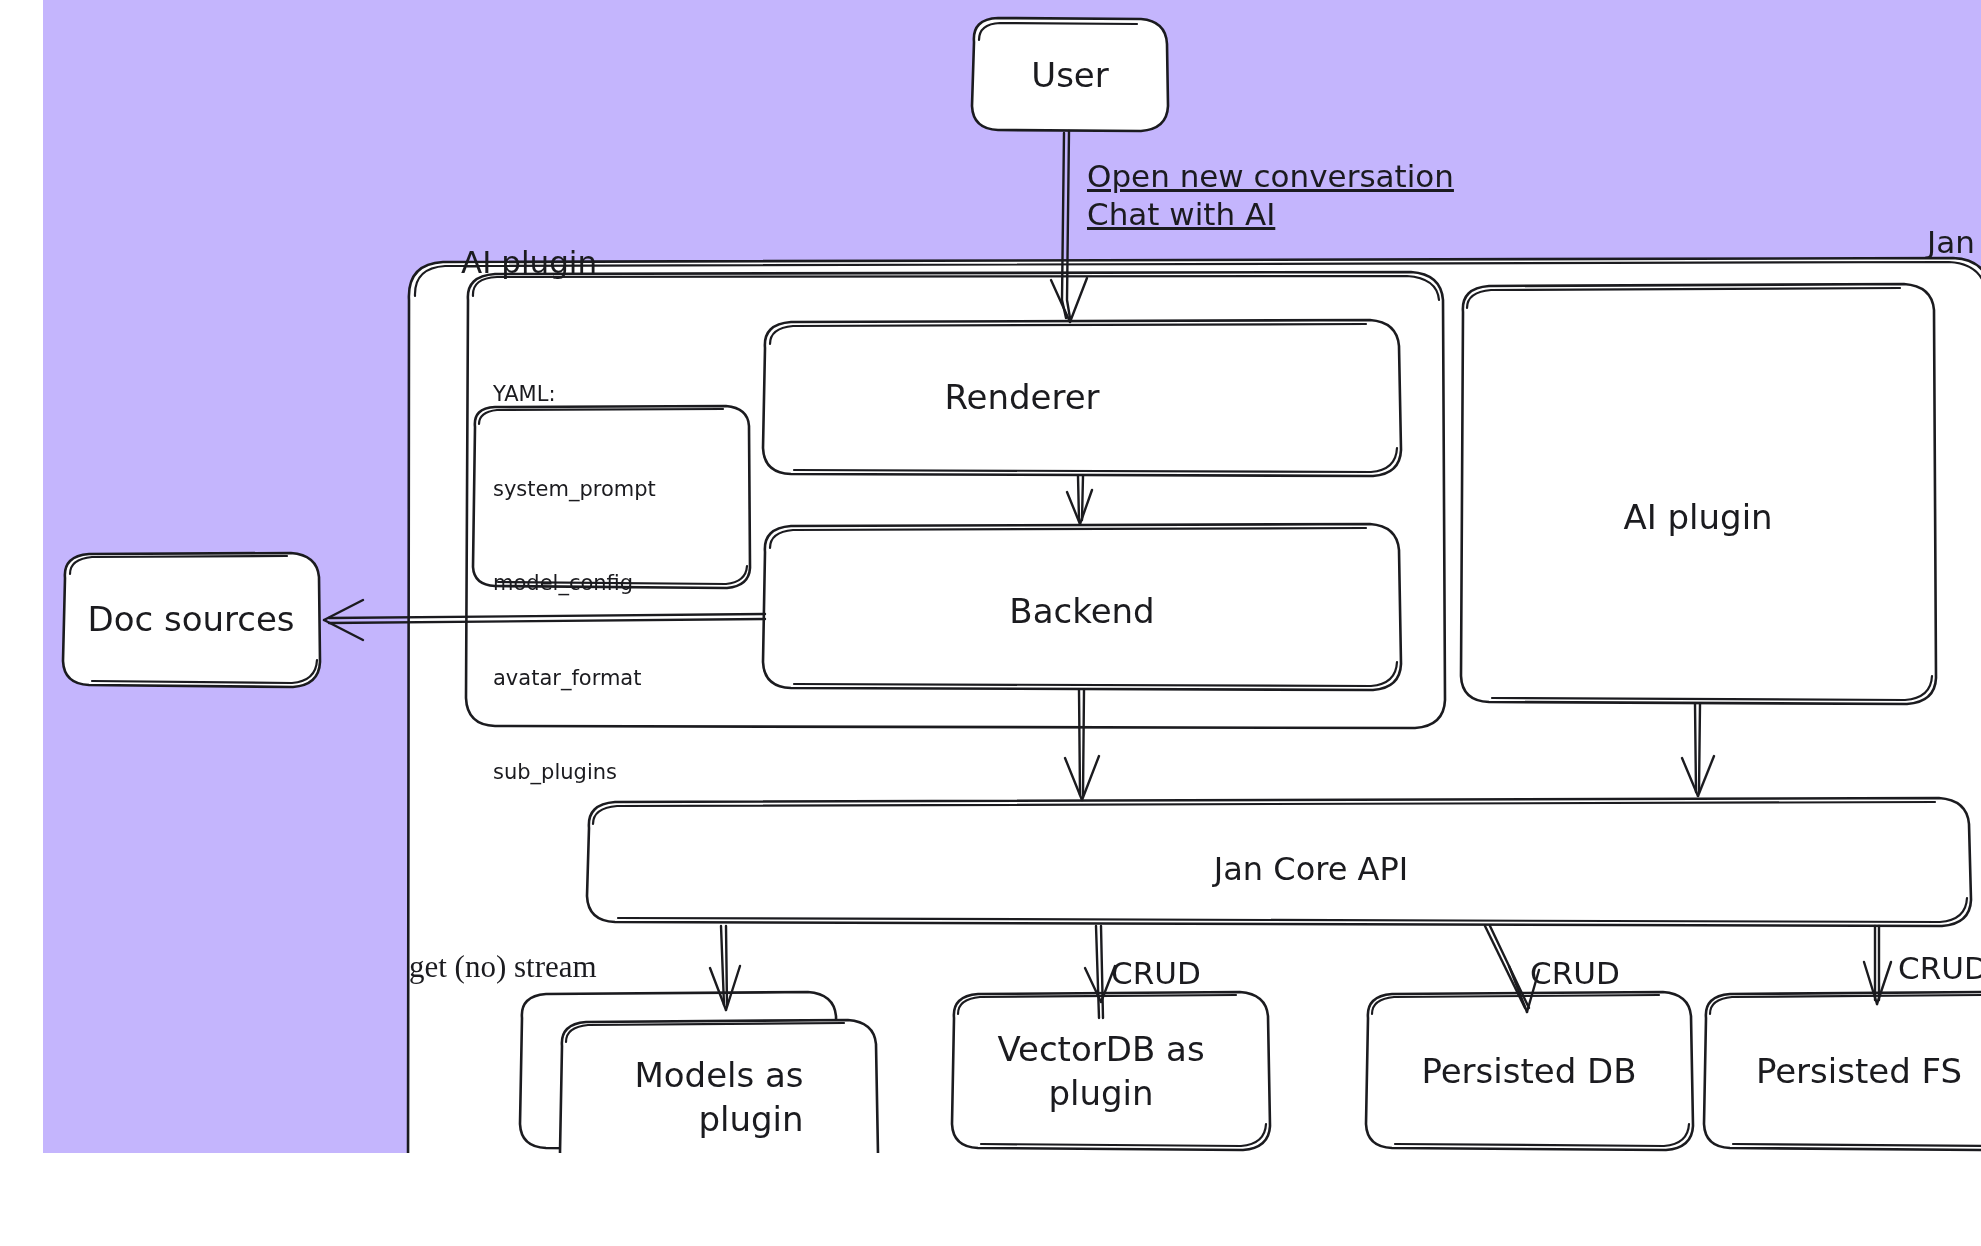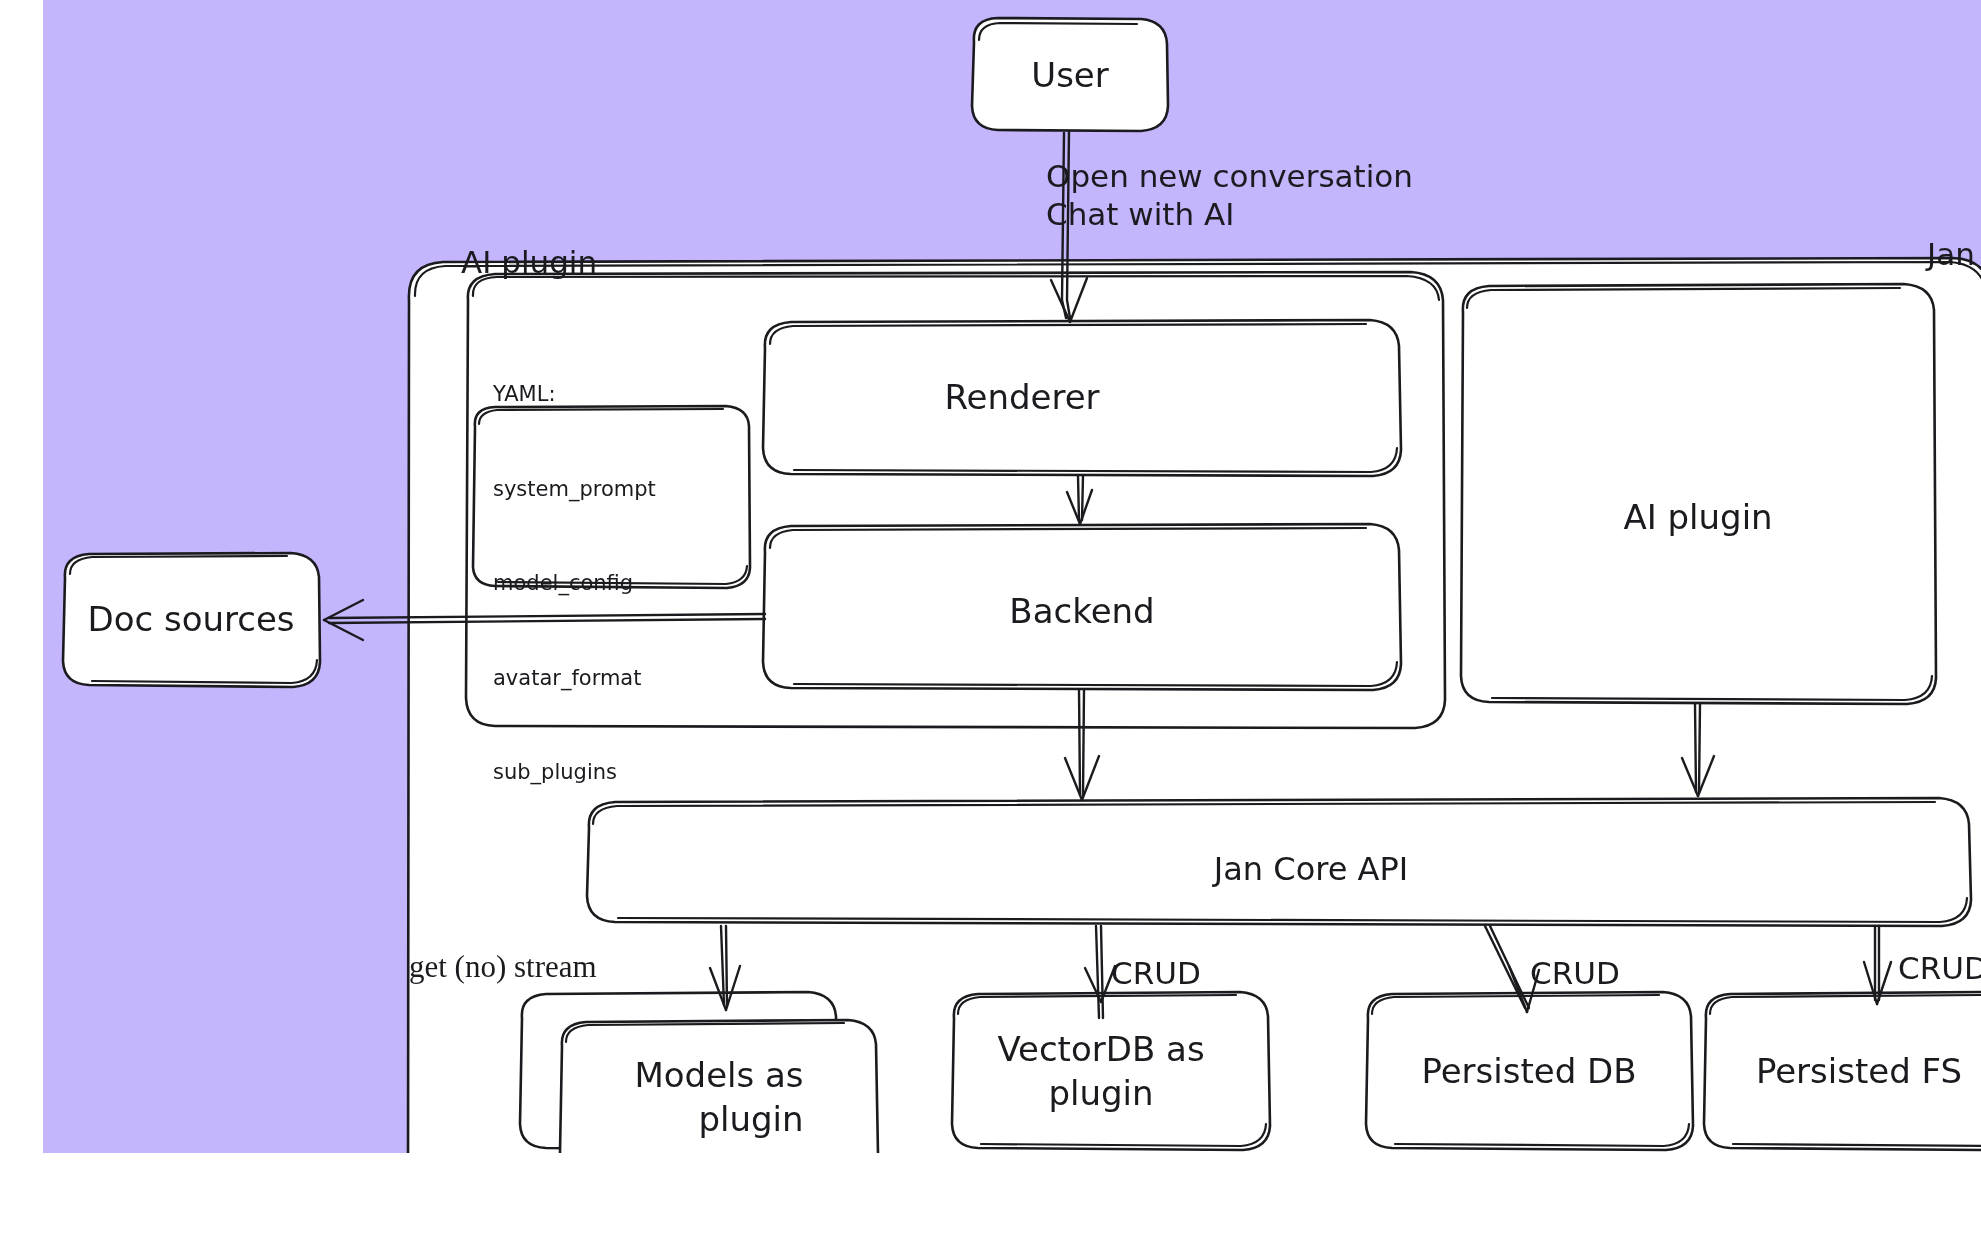--- a/index.html
+++ b/index.html
@@ -190,21 +190,21 @@
     <g>
       <path class="arr" d="M1836 926 L1836 1000"></path>
       <path class="arr" d="M1832 926 L1832 1000"></path>
       <path class="arr" d="M1821 962 L1834 1004"></path>
       <path class="arr" d="M1848 962 L1834 1004"></path>
     </g>
   </svg>
 
   <div class="lbl lbl-center node-label" style="left:1027px; top:76px;">User</div>
 
-  <div class="lbl group-label" style="left:1884px; top:236px;">Jan</div>
+  <div class="lbl group-label" style="left:1884px; top:224px;">Jan</div>
 
   <div class="lbl group-label" style="left:418px; top:244px;">AI plugin</div>
 
   <div class="lbl yaml-label" style="left:450px; top:316px;">
     <div>YAML:</div>
     <div>system_prompt</div>
     <div>model_config</div>
     <div>avatar_format</div>
     <div>sub_plugins</div>
   </div>
@@ -222,21 +222,21 @@
   <div class="lbl lbl-center node-label-2" style="left:676px; top:1098px;text-align:right;">Models as
 plugin</div>
 
   <div class="lbl lbl-center node-label-2" style="left:1058px; top:1072px;">VectorDB as
 plugin</div>
 
   <div class="lbl lbl-center node-label" style="left:1486px; top:1072px;">Persisted DB</div>
 
   <div class="lbl lbl-center node-label" style="left:1816px; top:1072px;">Persisted FS</div>
 
-  <div class="lbl edge-label" style="left:1003px; top:158px;">Open new conversation
+  <div class="lbl edge-label" style="left:1044px; top:158px;text-decoration:underline;">Open new conversation
 Chat with AI</div>
 
   <div class="lbl edge-label" style="left:366px; top:948px;font-family:Liberation Serif, serif;">get (no) stream</div>
 
   <div class="lbl edge-label" style="left:1068px; top:955px;">CRUD</div>
 
   <div class="lbl edge-label" style="left:1487px; top:955px;">CRUD</div>
 
   <div class="lbl edge-label" style="left:1855px; top:950px;">CRUD</div>
 

